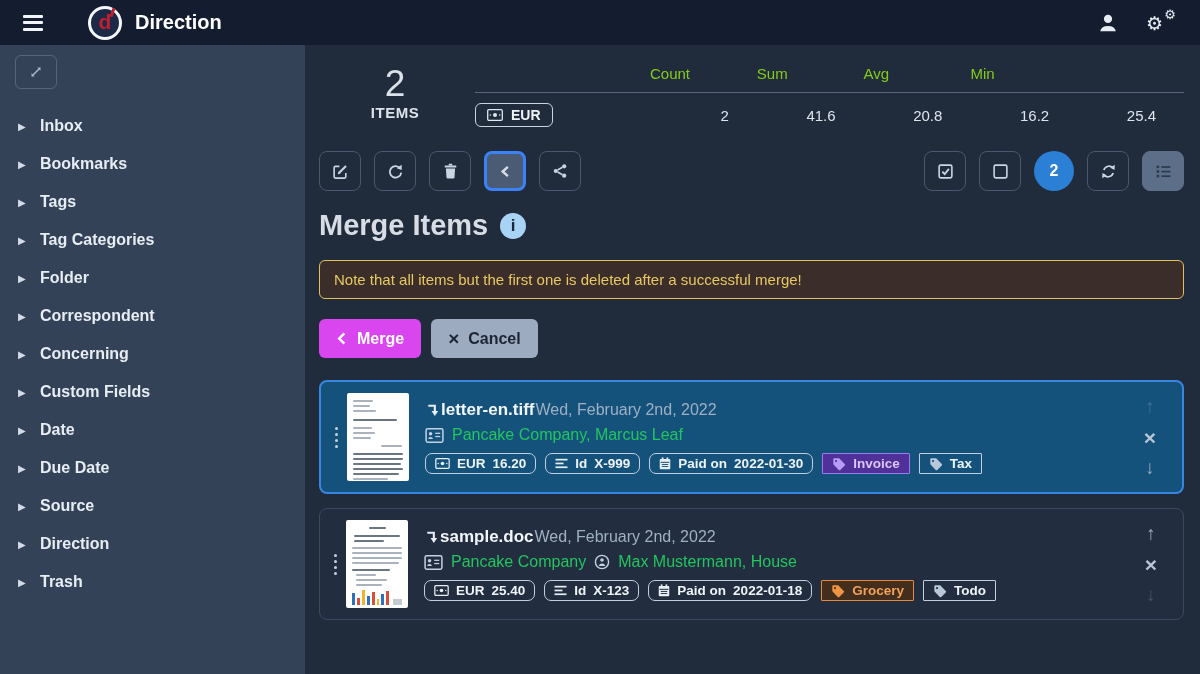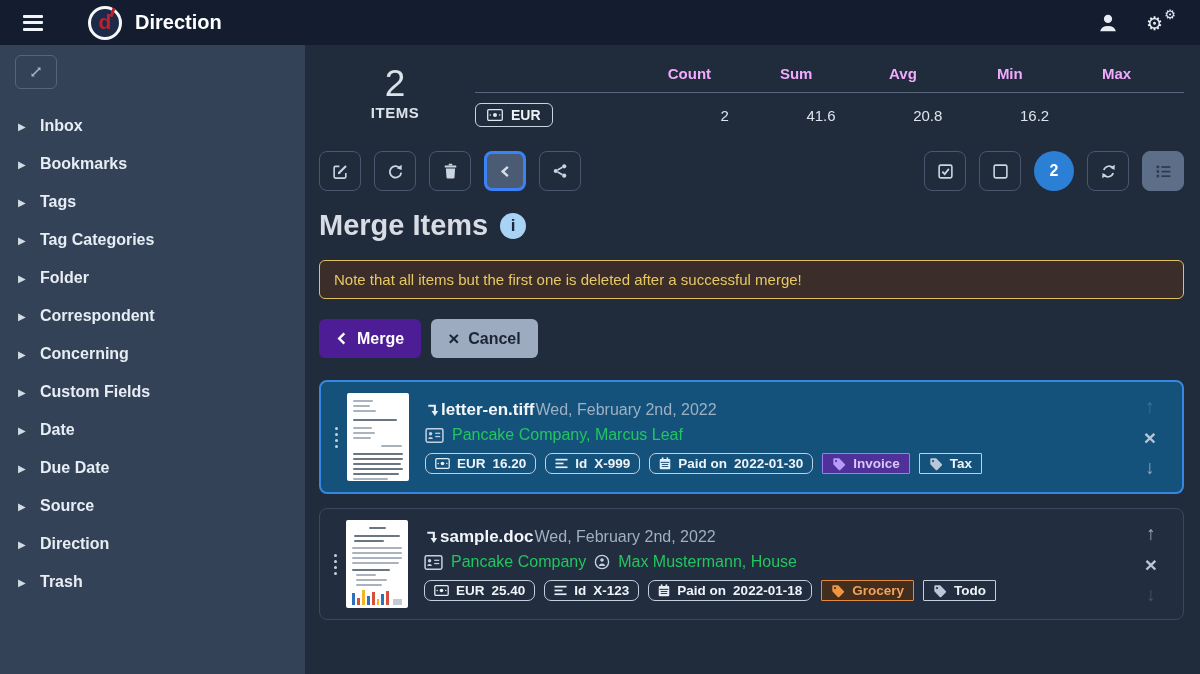--- a/index.html
+++ b/index.html
@@ -30,42 +30,42 @@
   .side-item .lbl { font-size:16px; font-weight:bold; color:#e7edf4; }
 
   .main { flex:1; padding:12px 16px 0 14px; overflow:hidden; }
 
   
   .stats { display:flex; }
   .count-block { width:152px; text-align:center; padding-top:8px; flex-shrink:0; }
   .count-big { font-size:37px; color:#dbe2ea; line-height:1.0; }
   .count-lbl { font-size:15px; font-weight:bold; color:#dbe2ea; letter-spacing:.5px; margin-top:2px; }
   .stats-table { flex:1; display:grid; grid-template-columns:175px repeat(5,1fr); align-items:center; margin-left:4px; }
-  .st-head { font-size:15px; font-weight:bold; color:#f0abfc; text-align:center; padding:8px 28px 10px 0; }
+  .st-head { font-size:15px; font-weight:normal; color:#84cc16; text-align:left; padding:8px 28px 10px 0; }
   .st-divider { grid-column:1 / -1; border-top:1px solid #56667c; }
   .st-cell { font-size:15px; color:#dde4ec; text-align:right; padding:12px 28px 10px 0; }
   .st-chipcell { padding:10px 0 8px 0; }
   .chip { display:inline-flex; align-items:center; gap:8px; border:1px solid #c9d4e0; border-radius:6px; padding:3px 11px; font-size:14px; font-weight:bold; color:#eef3f8; }
 
   
   .toolbar { display:flex; justify-content:space-between; margin-top:16px; }
   .tb-group { display:flex; gap:13px; align-items:center; }
   .tb-btn { width:42px; height:40px; border:1px solid #49586e; border-radius:8px; background:transparent; display:flex; align-items:center; justify-content:center; cursor:pointer; color:#cbd5e1; }
   .tb-btn.merge-active { border:3px solid #3b82f6; background:#4b5b74; }
   .tb-btn.list-active { background:#5d6e88; border-color:#5d6e88; }
   .count-badge { width:40px; height:40px; border-radius:50%; background:#2b7fd4; color:#ffffff; font-weight:bold; font-size:16px; display:flex; align-items:center; justify-content:center; }
 
   
   .page-head { display:flex; align-items:center; gap:12px; margin-top:18px; }
   .page-title { font-size:29px; font-weight:bold; color:#d8dde5; }
   .info-icon { width:26px; height:26px; border-radius:50%; background:#a9d3f5; color:#16293f; font-weight:bold; font-size:17px; display:flex; align-items:center; justify-content:center; cursor:pointer; }
   .note-box { margin-top:18px; background:#3b2d29; border:1px solid #e3c05a; border-radius:6px; padding:10px 14px; font-size:15px; color:#e8c964; }
   .actions { display:flex; gap:10px; margin-top:20px; }
   .btn { display:inline-flex; align-items:center; gap:9px; border:none; border-radius:6px; padding:10px 17px; font-size:16px; font-weight:bold; cursor:pointer; font-family:inherit; }
-  .btn-merge { background:#4c1d95; color:#ffffff; }
+  .btn-merge { background:#d946ef; color:#ffffff; }
   .btn-cancel { background:#9dabc0; color:#1c2535; }
   .btn-cancel .x { font-size:19px; font-weight:bold; line-height:1; }
 
   
   .cards { margin-top:22px; display:flex; flex-direction:column; gap:14px; }
   .card { border-radius:8px; padding:11px 10px 11px 8px; display:flex; align-items:center; }
   .card.selected { background:#14527c; border:2px solid #3786e0; }
   .card.normal { background:#222d3f; border:1px solid #3a475c; }
   .drag-handle { width:14px; display:flex; flex-direction:column; align-items:center; gap:3px; cursor:grab; margin-right:4px; }
   .drag-handle i { width:3px; height:3px; border-radius:50%; background:#c7d2de; }
@@ -198,37 +198,37 @@
       <div class="count-block">
         <div class="count-big">2</div>
         <div class="count-lbl">ITEMS</div>
       </div>
       <div class="stats-table">
         <div></div>
         <div class="st-head">Count</div>
         <div class="st-head">Sum</div>
         <div class="st-head">Avg</div>
         <div class="st-head">Min</div>
-        <div class="st-head">Max</div>
         <div class="st-divider"></div>
         <div class="st-chipcell">
           <span class="chip">
             <svg width="16" height="12" viewBox="0 0 16 12">
                 <rect x="0.7" y="0.7" width="14.6" height="10.6" rx="1.2" fill="none" stroke="#dfe7ef" stroke-width="1.3"></rect>
                 <circle cx="8" cy="6" r="2" fill="#dfe7ef"></circle>
                 <circle cx="3.3" cy="6" r="0.8" fill="#dfe7ef"></circle>
                 <circle cx="12.7" cy="6" r="0.8" fill="#dfe7ef"></circle>
               </svg>
             <span>EUR</span>
           </span>
         </div>
         <div class="st-cell">2</div>
         <div class="st-cell">41.6</div>
         <div class="st-cell">20.8</div>
         <div class="st-cell">16.2</div>
+        <div class="st-cell">25.4</div>
       </div>
     </div>
 
     <div class="toolbar">
       <div class="tb-group">
         <div class="tb-btn">
           <svg width="17" height="17" viewBox="0 0 16 16">
               <path d="M13 9.5 V13 a1.2 1.2 0 0 1 -1.2 1.2 H3.2 A1.2 1.2 0 0 1 2 13 V4.4 A1.2 1.2 0 0 1 3.2 3.2 H7" fill="none" stroke="#cbd5e1" stroke-width="1.5"></path>
               <line x1="6.5" y1="9.5" x2="13.2" y2="2.8" stroke="#cbd5e1" stroke-width="2"></line>
               <polygon points="5.6,10.6 8,10.2 6,8.3" fill="#cbd5e1"></polygon>

